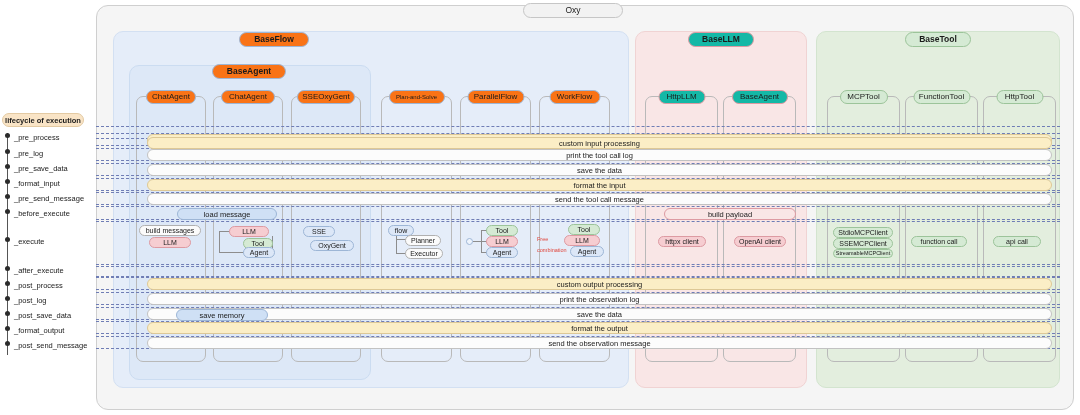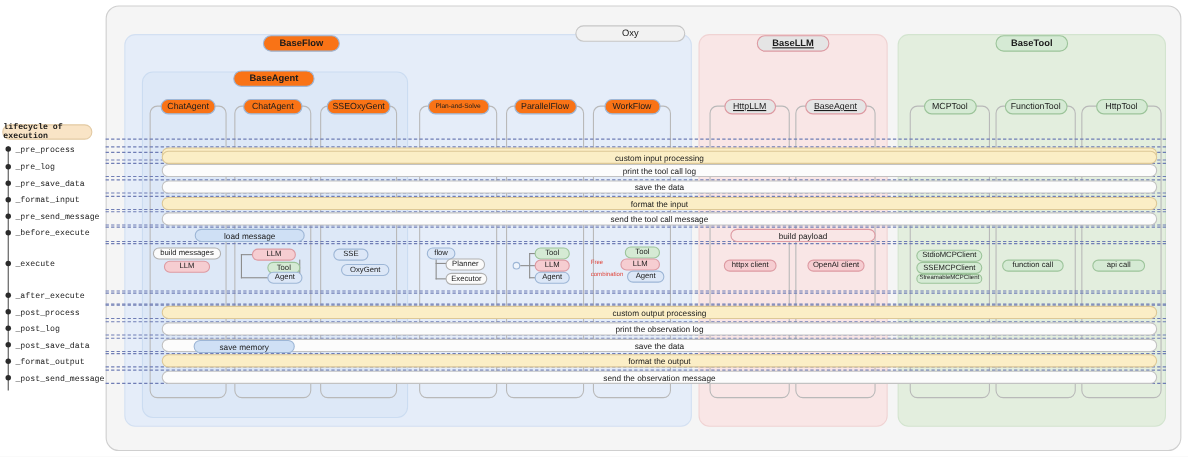--- a/index.html
+++ b/index.html
@@ -13,23 +13,23 @@
   }
   #stage { position:absolute; inset:0; }
 
   
   .pill {
     display:flex; align-items:center; justify-content:center;
     border-radius:999px; border:1px solid rgba(0,0,0,.28);
     white-space:nowrap; text-align:center; line-height:1;
   }
   .pill-blue   { background:#f97316; border-color:#9db6d6; color:#1b1b1b; }
-  .pill-red    { background:#e5e5e5; border-color:#dd9aa2; color:#1b1b1b;text-decoration:underline; }
+  .pill-red    { background:#14b8a6; border-color:#dd9aa2; color:#1b1b1b; }
   .pill-green  { background:#d5ead4; border-color:#9cc49a; color:#1b1b1b; }
-  .pill-white  { background:#fbfbfb; border-color:#b9b9b9;margin-top:20px; }
+  .pill-white  { background:#fbfbfb; border-color:#b9b9b9; }
 
   
   .box { position:absolute; border-radius:10px; }
 
   #oxy-outer {
     left:96px; top:5px; width:978px; height:405px;
     background:#f5f5f5; border:1px solid #cfcfcf; border-radius:12px;
   }
   #oxy-tab {
     position:absolute; left:523px; top:3px; width:100px; height:15px;
@@ -69,21 +69,21 @@
     background:transparent;
   }
   .colhead {
     position:absolute; top:-7px; height:14px;
     font-size:8px; z-index:4;
     left:50%; transform:translateX(-50%);
   }
 
   
   #lifecycle {
-    position:absolute; left:0; top:113px; width:96px; height:240px;font-family:Liberation Mono, monospace;
+    position:absolute; left:0; top:113px; width:96px; height:240px;
   }
   #lc-title {
     position:absolute; left:2px; top:0px; width:82px; height:14px;
     font-size:7.5px; font-weight:bold; background:#f9e4c6; border:1px solid #e3caa3;
     border-radius:999px; display:flex; align-items:center; justify-content:center;
   }
   #lc-axis {
     position:absolute; left:7px; top:20px; width:1px; height:222px; background:#555;
   }
   .lc-item {

